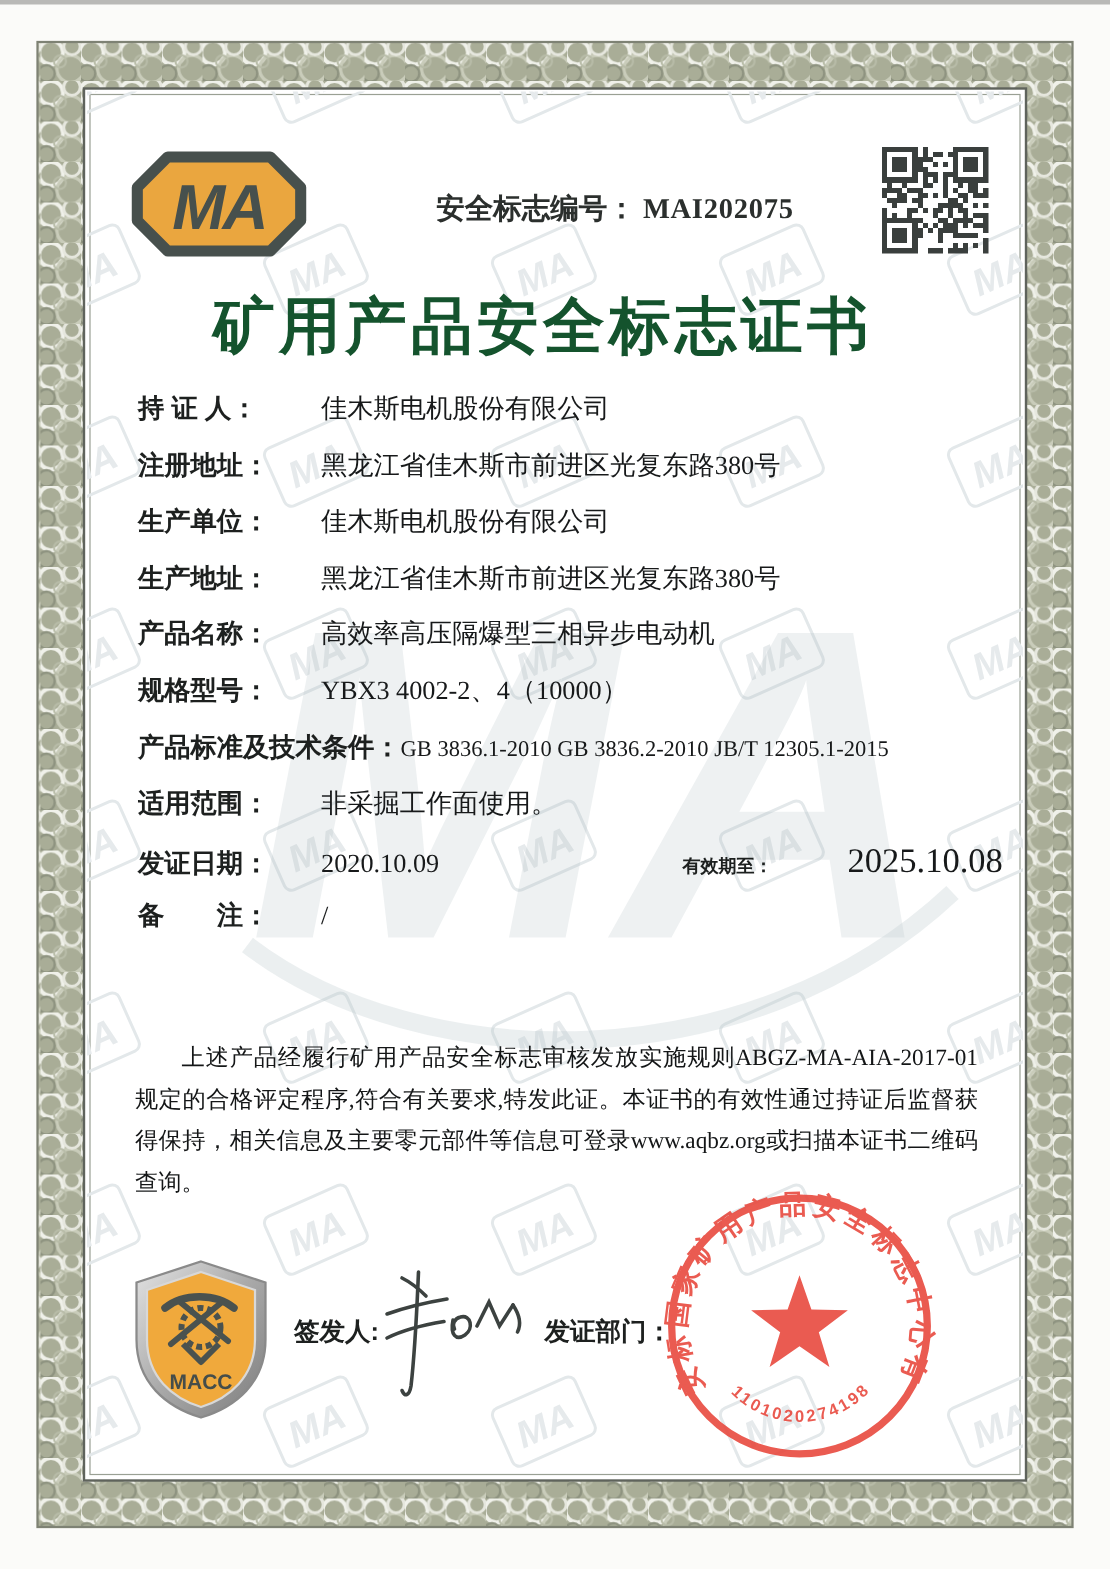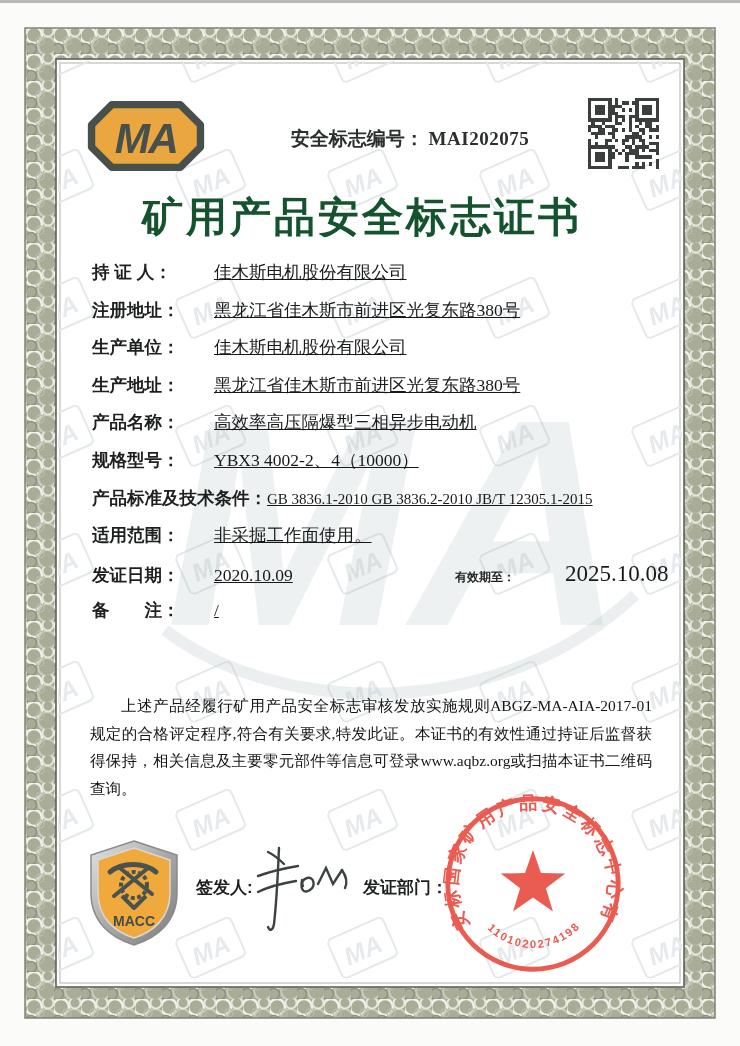--- a/index.html
+++ b/index.html
@@ -12,21 +12,21 @@
   .cert-no{position:absolute;left:60px;top:126px;width:700px;text-align:center;
            font-family:"Liberation Serif",serif;font-weight:bold;font-size:19px;color:#2b2f2d;}
   .cert-no .num{font-family:"Liberation Serif",serif;font-weight:600;letter-spacing:.5px;}
   .title{position:absolute;left:0;top:190px;width:724px;text-align:center;
          font-family:"Liberation Serif",serif;font-weight:900;font-size:41px;
          letter-spacing:3px;color:#14532d;}
   
   .fields{position:absolute;left:92px;top:260px;width:568px;}
   .row{display:flex;align-items:baseline;height:37.6px;}
   .flabel{flex:0 0 122px;font-weight:bold;font-size:17.5px;color:#1d201f;white-space:pre;}
-  .fvalue{font-family:"Liberation Serif",serif;font-size:17.5px;color:#17191a;white-space:pre;text-decoration:underline;}
+  .fvalue{font-family:"Liberation Serif",serif;font-size:17.5px;color:#17191a;white-space:pre;}
   .row.compact .flabel{flex:0 0 auto;}
   .row.compact .fvalue{font-size:15px;letter-spacing:0;}
   .row.dual .fvalue{flex:0 0 176px;}
   .flabel2{flex:0 0 110px;font-weight:bold;font-size:12px;color:#1d201f;margin-left:65px;white-space:pre;}
   .fvalue2{font-family:"Liberation Serif",serif;font-size:23px;color:#17191a;}
   
   .statement{position:absolute;left:90px;top:692px;width:562px;
              font-family:"Liberation Serif",serif;font-size:15.5px;line-height:27.5px;
              color:#141617;text-align:justify;text-indent:2em;}
   

